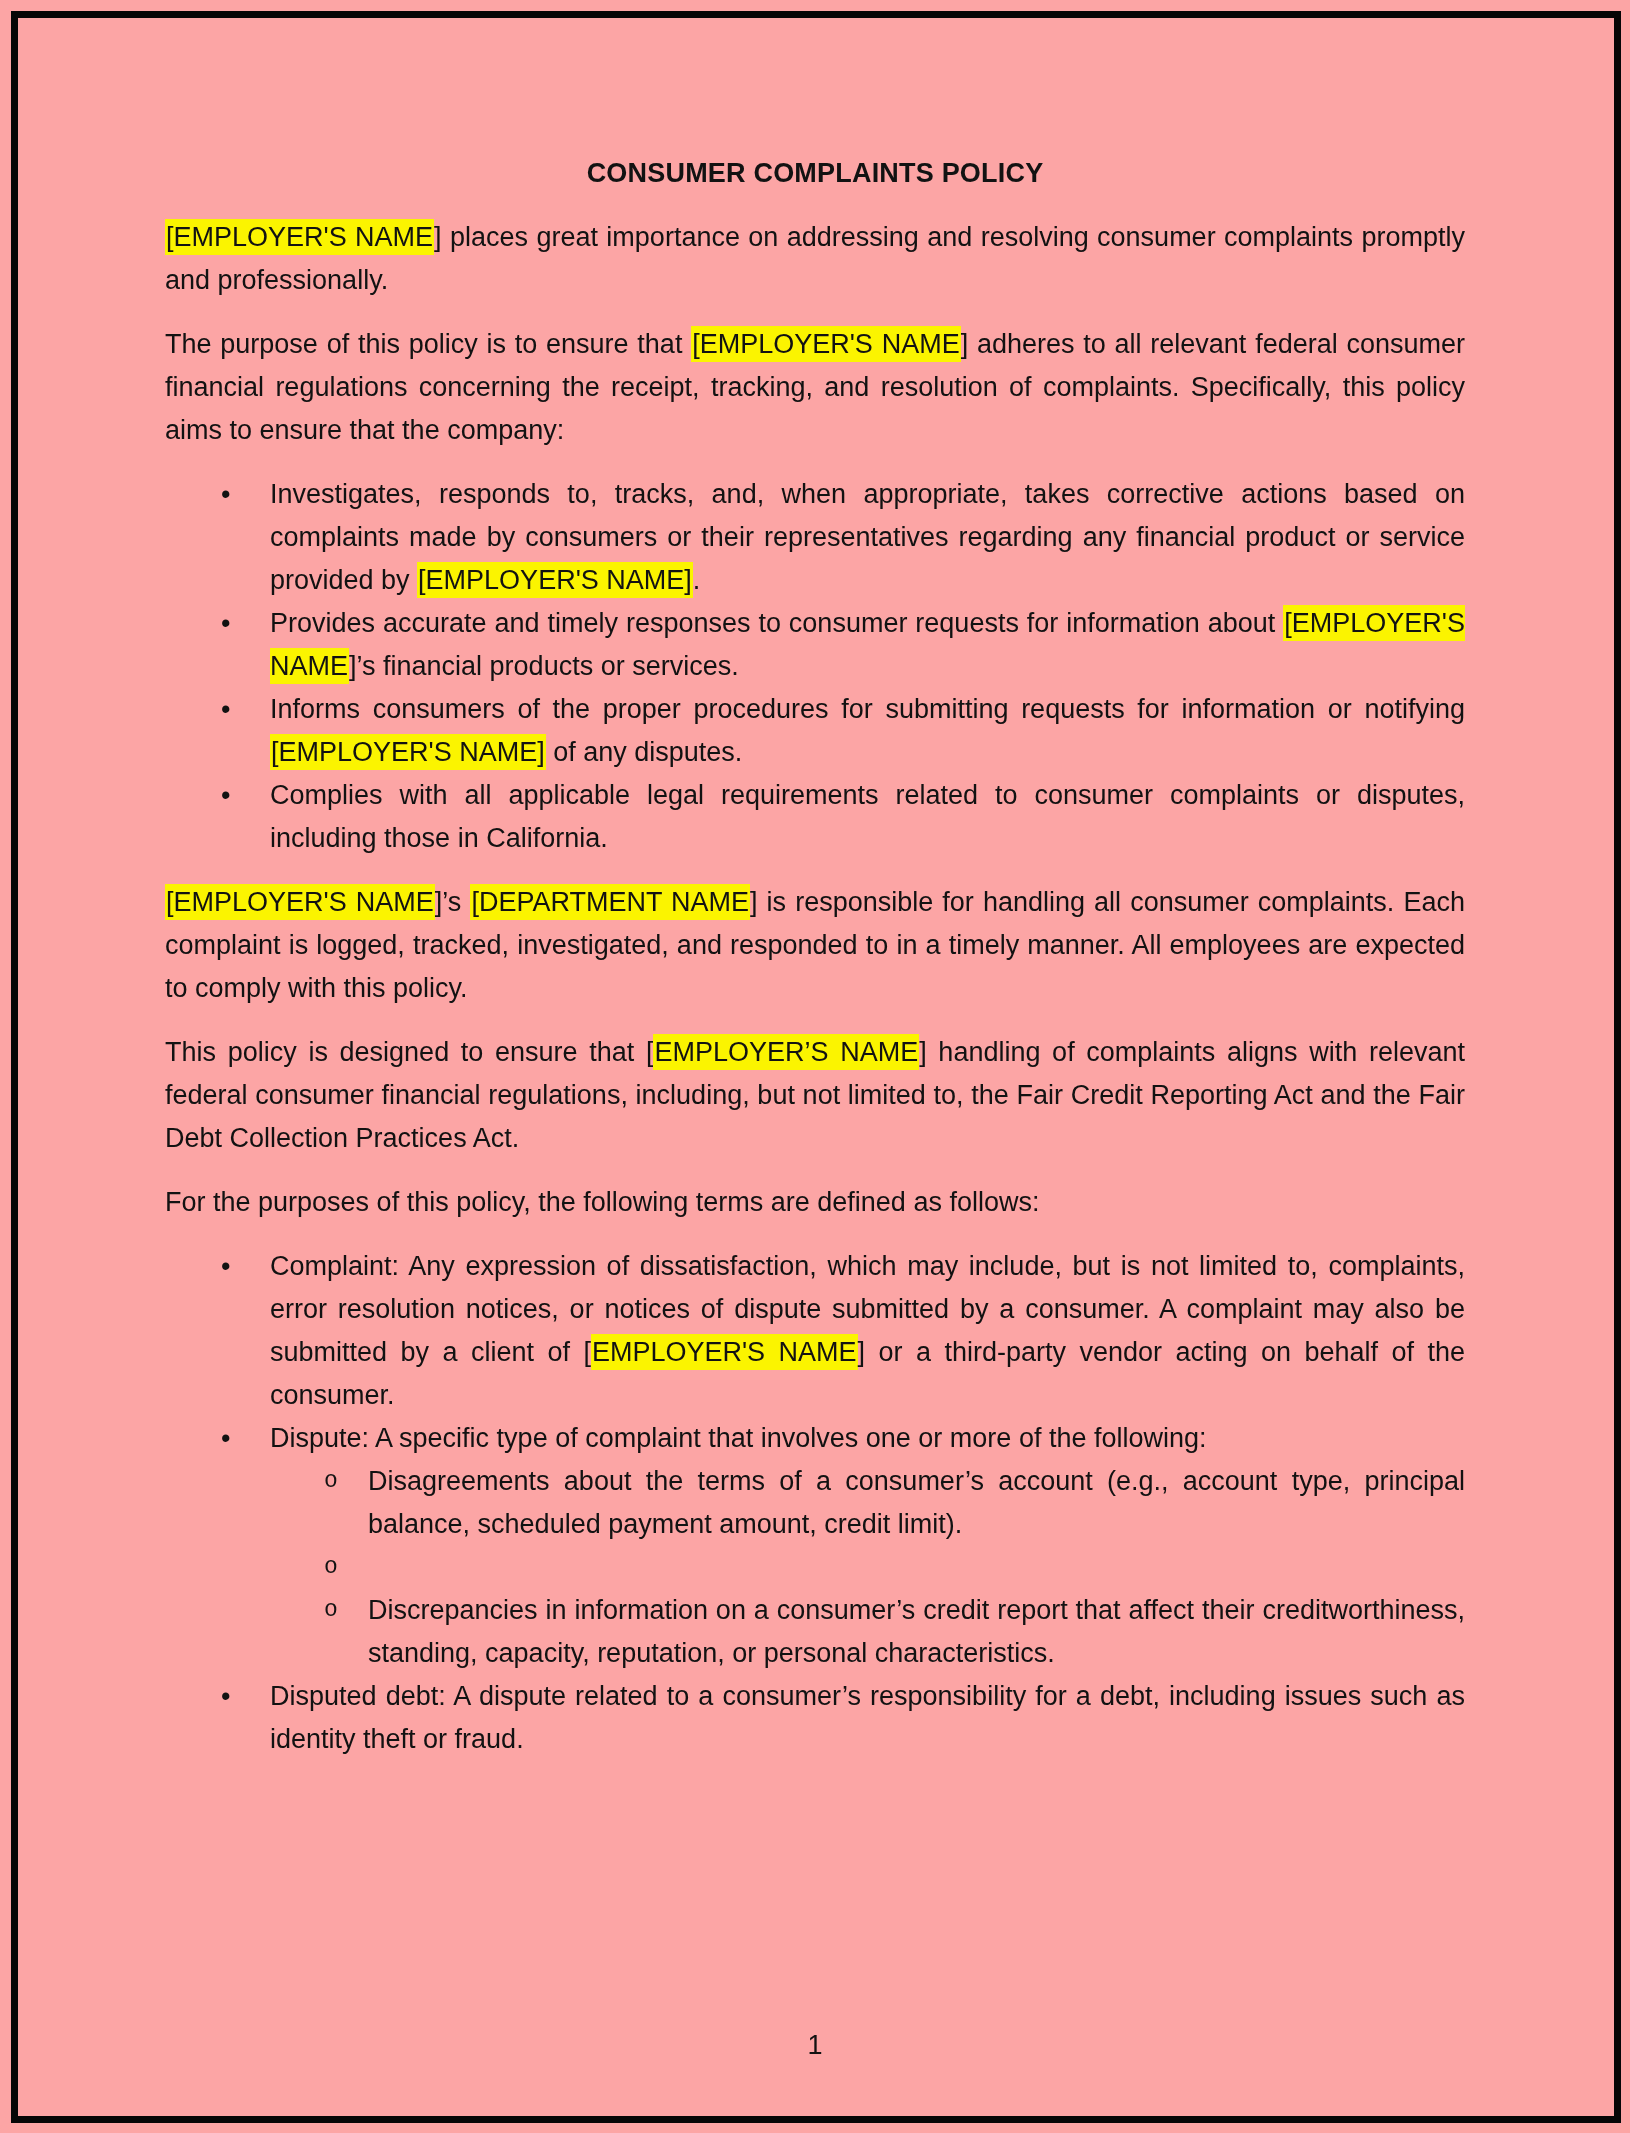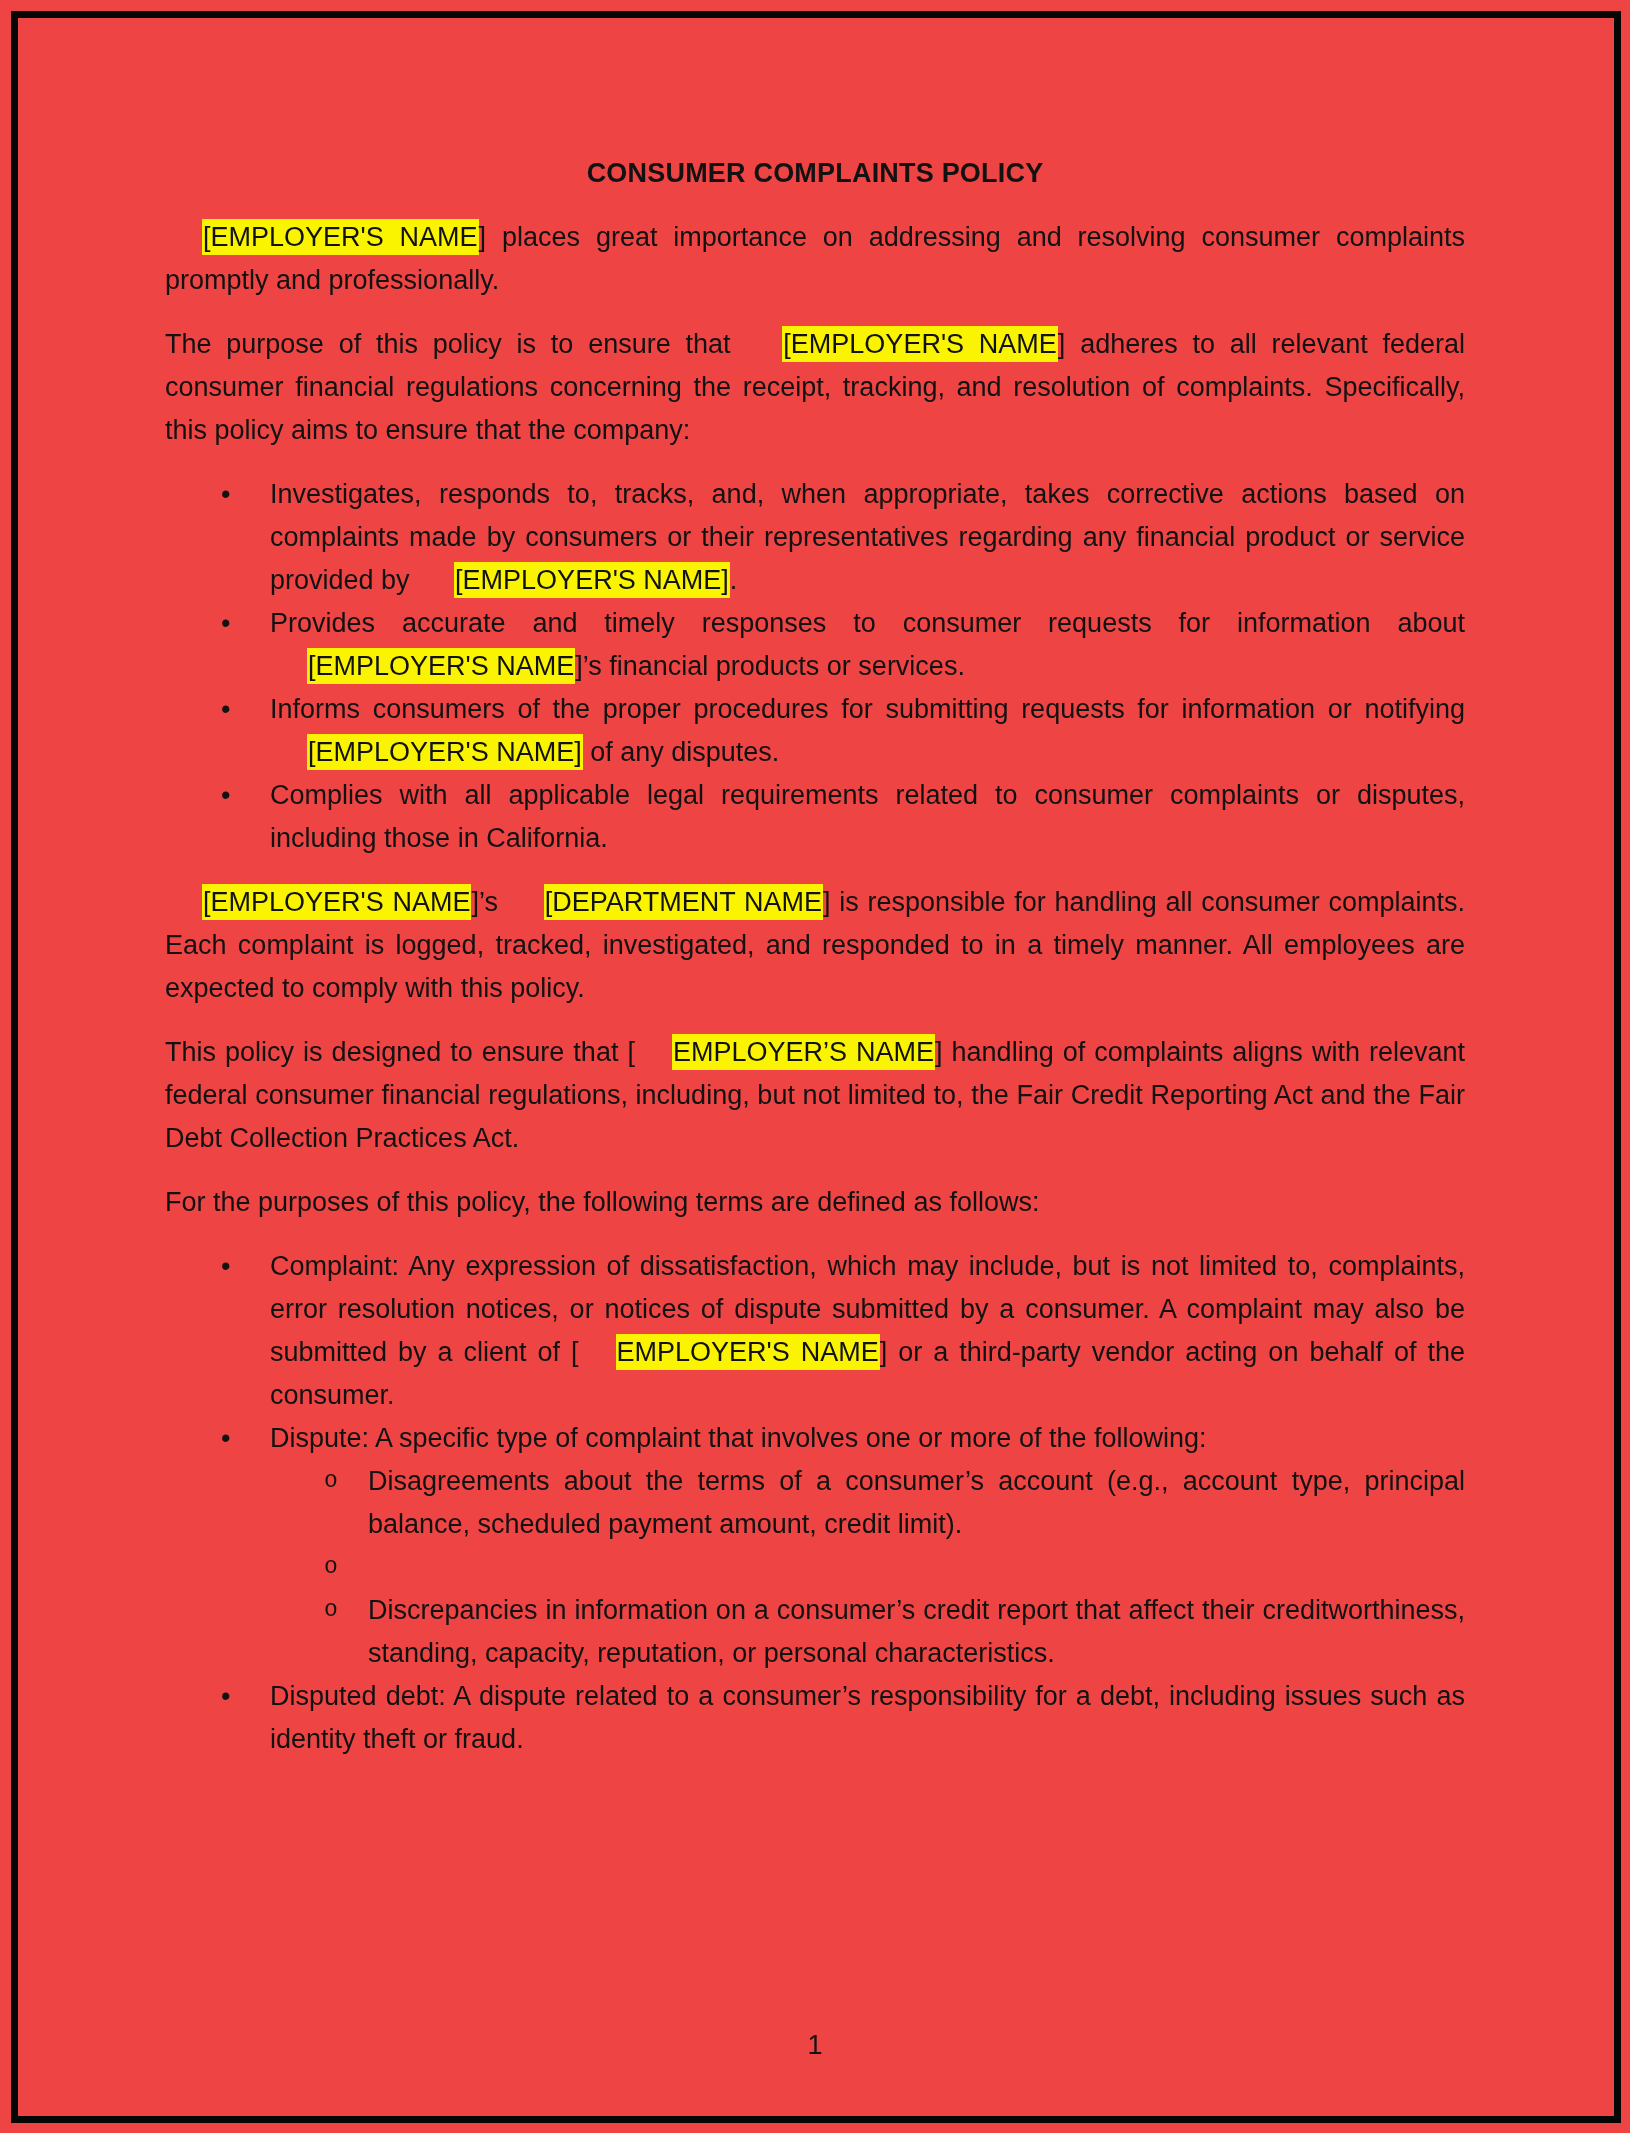--- a/index.html
+++ b/index.html
@@ -1,37 +1,37 @@
 <!DOCTYPE html>
 <html style="--hl: #fbf400;"><head>
 <meta charset="utf-8">
 <style>
   html,body{margin:0;padding:0;background:#ffffff;}
   .page{
     position:relative;
     width:1630px;height:2133px;
-    background:#ef4444;
+    background:#fca5a5;
     color:#121212;
     font-family:"Liberation Sans",sans-serif;
     overflow:hidden;
   }
   .frame{
     position:absolute;top:11px;left:11px;right:9px;bottom:10px;
     border:7px solid #060606;
     pointer-events:none;
   }
   .content{
     position:absolute;top:0;left:0;right:0;
     padding:152px 165px 0 165px;
   }
   .blk{margin:0 0 21px 0;font-size:27px;line-height:43px;}
   h1.blk{text-align:center;font-weight:bold;letter-spacing:.2px;}
   h2.blk{font-weight:bold;}
   p.blk{text-align:justify;}
-  .hl{background:var(--hl,#fbf400);padding:3px 1px;margin-left:37px;}
+  .hl{background:var(--hl,#fbf400);padding:3px 1px;}
   .list{margin:0 0 21px 0;}
   .li{display:flex;}
   .li-text{flex:1 1 auto;text-align:justify;font-size:27px;line-height:43px;}
   .li-marker{flex:0 0 auto;box-sizing:border-box;font-size:27px;line-height:43px;}
   .lvl1 .li-marker{flex-basis:105px;padding-left:56px;}
   .lvl2 .li-marker{
     flex-basis:203px;padding-left:159px;
     font-family:"Liberation Mono",monospace;font-size:23px;
   }
   .pagenum{

